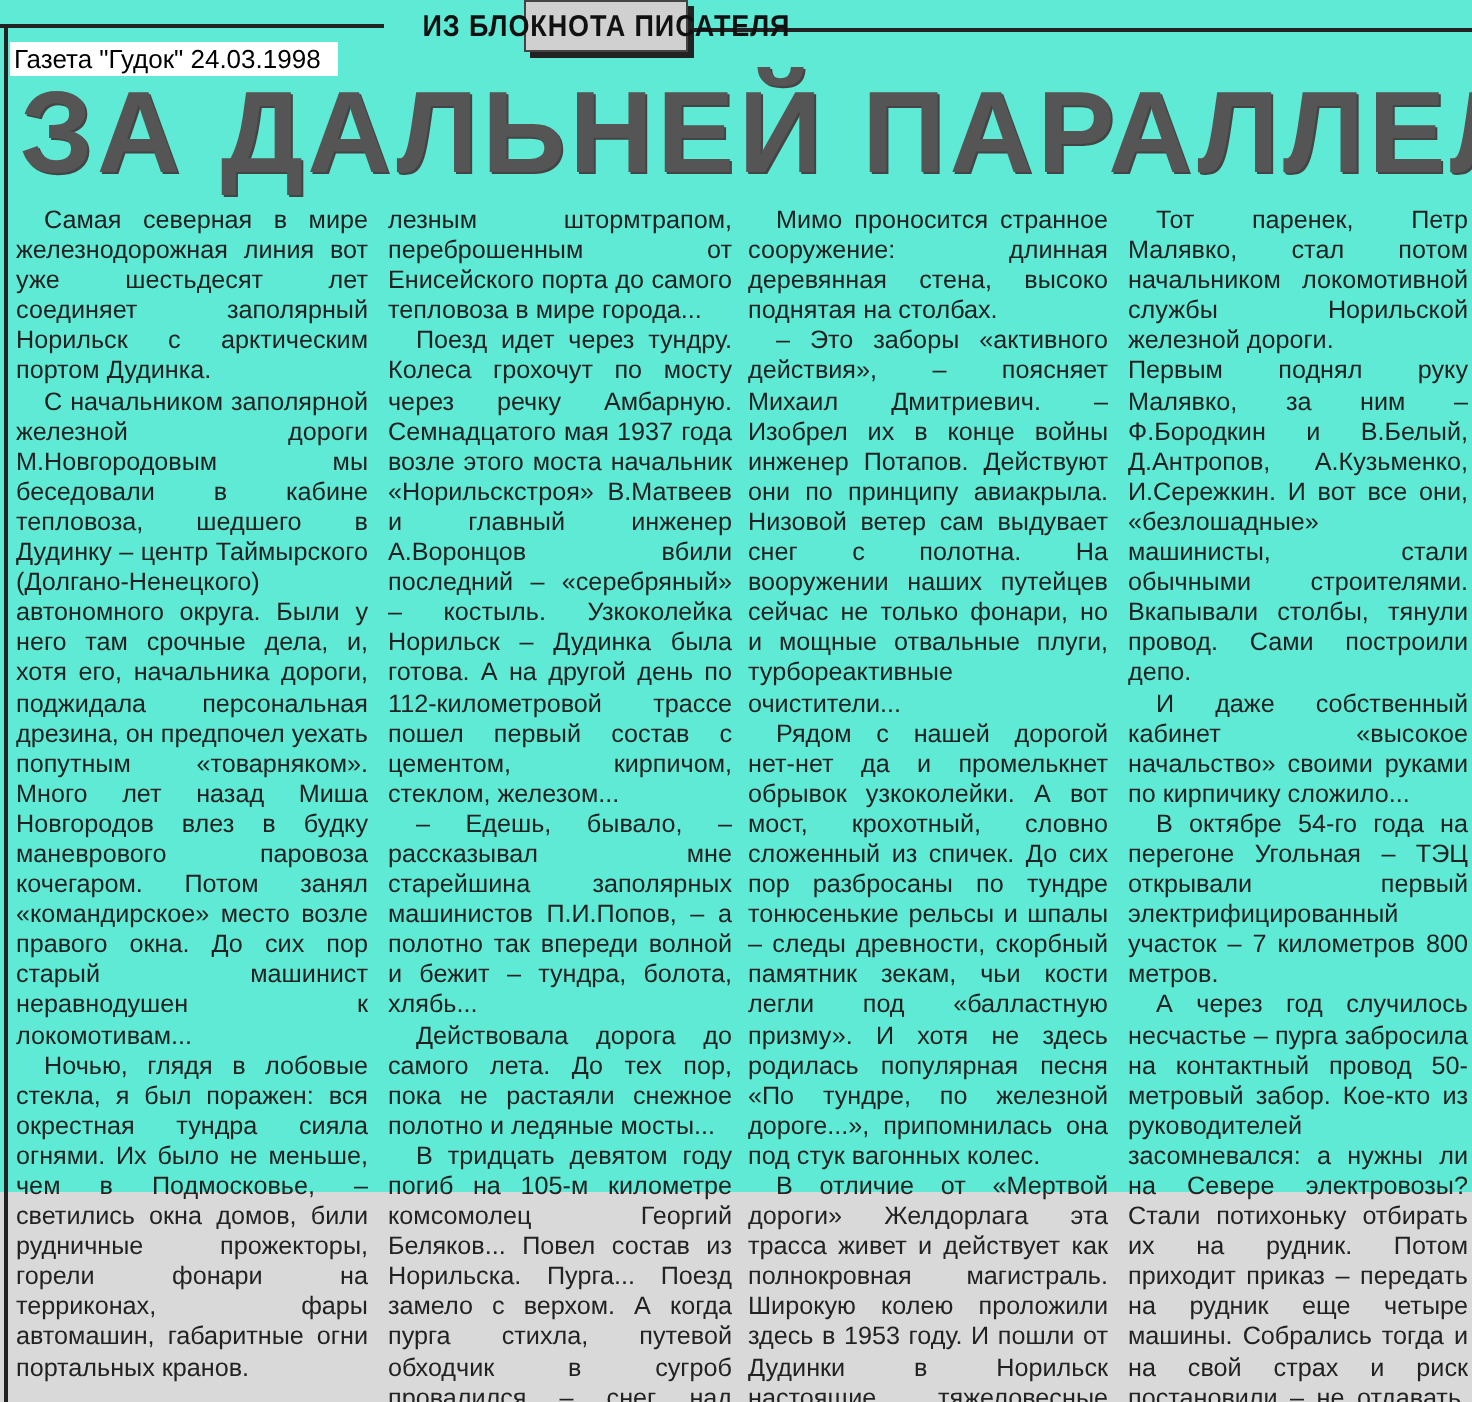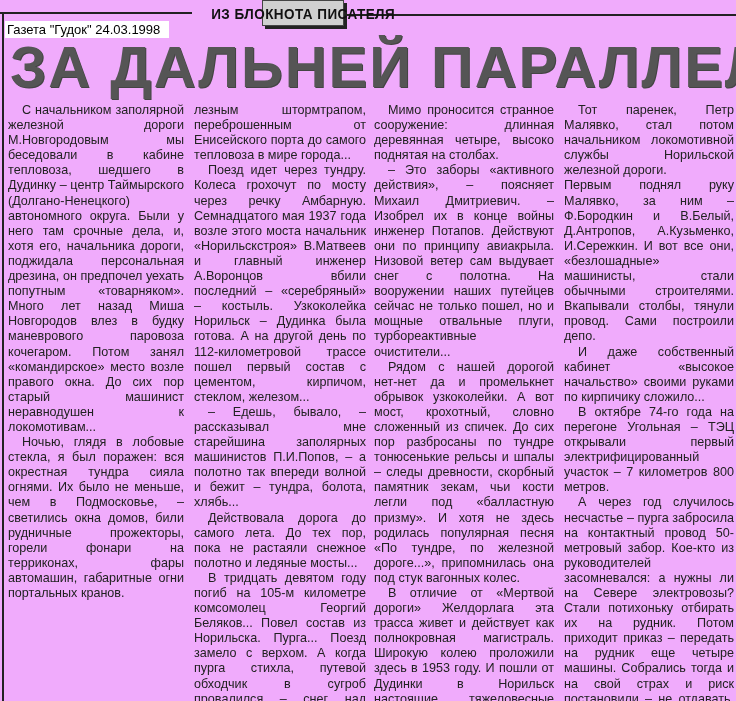--- a/index.html
+++ b/index.html
@@ -4,22 +4,22 @@
 <style>
   html, body { margin: 0; padding: 0; }
   body {
     width: 736px; height: 701px; overflow: hidden;
     background: #d9d9d9;
     font-family: "Liberation Sans", sans-serif;
     color: #1a1a1a;
     position: relative;
   }
   .page {
-    position: absolute; left: 0; top: 0; width: 736px; height: 701px;
-    background: #f0abfc;
+    position: absolute; left: 0; top: 0; width: 736px; height: 596px;
+    background: #5eead4;
   }
   .frame-top-left {
     position: absolute; left: 0; top: 12px; width: 192px; height: 2px; background: #222;
   }
   .frame-top-right {
     position: absolute; left: 338px; top: 14px; width: 398px; height: 2px; background: #222;
   }
   .frame-left {
     position: absolute; left: 2px; top: 12px; width: 2px; height: 689px; background: #222;
   }
@@ -71,41 +71,42 @@
   <div class="rubric-box">
     <span class="rubric-text">ИЗ БЛОКНОТА ПИСАТЕЛЯ</span>
   </div>
 
   <div class="source-label">Газета "Гудок" 24.03.1998</div>
 
   <div class="headline">ЗА ДАЛЬНЕЙ ПАРАЛЛЕЛЬЮ</div>
 
   <div class="columns">
     <div class="col col-1">
+      <p>Самая северная в мире железнодорожная линия вот уже шестьдесят лет соединяет заполярный Норильск с арктическим портом Дудинка.</p>
       <p>С начальником заполярной железной дороги М.Новгородовым мы беседовали в кабине тепловоза, шедшего в Дудинку – центр Таймырского (Долгано-Ненецкого) автономного округа. Были у него там срочные дела, и, хотя его, начальника дороги, поджидала персональная дрезина, он предпочел уехать попутным «товарняком». Много лет назад Миша Новгородов влез в будку маневрового паровоза кочегаром. Потом занял «командирское» место возле правого окна. До сих пор старый машинист неравнодушен к локомотивам...</p>
       <p>Ночью, глядя в лобовые стекла, я был поражен: вся окрестная тундра сияла огнями. Их было не меньше, чем в Подмосковье, – светились окна домов, били рудничные прожекторы, горели фонари на терриконах, фары автомашин, габаритные огни портальных кранов.</p>
 
     </div>
     <div class="col col-2">
       <p style="text-indent:0">лезным штормтрапом, переброшенным от Енисейского порта до самого тепловоза в мире города...</p>
       <p>Поезд идет через тундру. Колеса грохочут по мосту через речку Амбарную. Семнадцатого мая 1937 года возле этого моста начальник «Норильскстроя» В.Матвеев и главный инженер А.Воронцов вбили последний – «серебряный» – костыль. Узкоколейка Норильск – Дудинка была готова. А на другой день по 112-километровой трассе пошел первый состав с цементом, кирпичом, стеклом, железом...</p>
       <p>– Едешь, бывало, – рассказывал мне старейшина заполярных машинистов П.И.Попов, – а полотно так впереди волной и бежит – тундра, болота, хлябь...</p>
       <p>Действовала дорога до самого лета. До тех пор, пока не растаяли снежное полотно и ледяные мосты...</p>
       <p>В тридцать девятом году погиб на 105-м километре комсомолец Георгий Беляков... Повел состав из Норильска. Пурга... Поезд замело с верхом. А когда пурга стихла, путевой обходчик в сугроб провалился – снег над дымовой трубой подтаял. Смотрит: паровоз. Вызвали аварийную бригаду и меня в том числе. Пролез я в кабину через тендерный люк. Зажег спичку, а Беляков на сиденье своем сидит и голову свесил... Отравился угарным газом.</p>
 
     </div>
     <div class="col col-3">
-      <p>Мимо проносится странное сооружение: длинная деревянная четыре, высоко поднятая на столбах.</p>
-      <p>– Это заборы «активного действия», – поясняет Михаил Дмитриевич. – Изобрел их в конце войны инженер Потапов. Действуют они по принципу авиакрыла. Низовой ветер сам выдувает снег с полотна. На вооружении наших путейцев сейчас не только пошел, но и мощные отвальные плуги, турбореактивные очистители...</p>
+      <p>Мимо проносится странное сооружение: длинная деревянная стена, высоко поднятая на столбах.</p>
+      <p>– Это заборы «активного действия», – поясняет Михаил Дмитриевич. – Изобрел их в конце войны инженер Потапов. Действуют они по принципу авиакрыла. Низовой ветер сам выдувает снег с полотна. На вооружении наших путейцев сейчас не только фонари, но и мощные отвальные плуги, турбореактивные очистители...</p>
       <p>Рядом с нашей дорогой нет-нет да и промелькнет обрывок узкоколейки. А вот мост, крохотный, словно сложенный из спичек. До сих пор разбросаны по тундре тонюсенькие рельсы и шпалы – следы древности, скорбный памятник зекам, чьи кости легли под «балластную призму». И хотя не здесь родилась популярная песня «По тундре, по железной дороге...», припомнилась она под стук вагонных колес.</p>
       <p>В отличие от «Мертвой дороги» Желдорлага эта трасса живет и действует как полнокровная магистраль. Широкую колею проложили здесь в 1953 году. И пошли от Дудинки в Норильск настоящие тяжеловесные поезда.</p>
 
     </div>
     <div class="col col-4">
       <p>Тот паренек, Петр Малявко, стал потом начальником локомотивной службы Норильской железной дороги.</p>
       <p style="text-indent:0">Первым поднял руку Малявко, за ним – Ф.Бородкин и В.Белый, Д.Антропов, А.Кузьменко, И.Сережкин. И вот все они, «безлошадные» машинисты, стали обычными строителями. Вкапывали столбы, тянули провод. Сами построили депо.</p>
       <p>И даже собственный кабинет «высокое начальство» своими руками по кирпичику сложило...</p>
-      <p>В октябре 74-го года на перегоне Угольная – ТЭЦ открывали первый электрифицированный участок – 7 километров 800 метров.</p>
+      <p>В октябре 54-го года на перегоне Угольная – ТЭЦ открывали первый электрифицированный участок – 7 километров 800 метров.</p>
       <p>А через год случилось несчастье – пурга забросила на контактный провод 50-метровый забор. Кое-кто из руководителей засомневался: а нужны ли на Севере электровозы? Стали потихоньку отбирать их на рудник. Потом приходит приказ – передать на рудник еще четыре машины. Собрались тогда и на свой страх и риск постановили – не отдавать. За это «самоуправство» получил Малявко персональный выговор. Но электровозы не отдали.</p>
 
     </div>
   </div>
 </div>
 
 </body></html>

